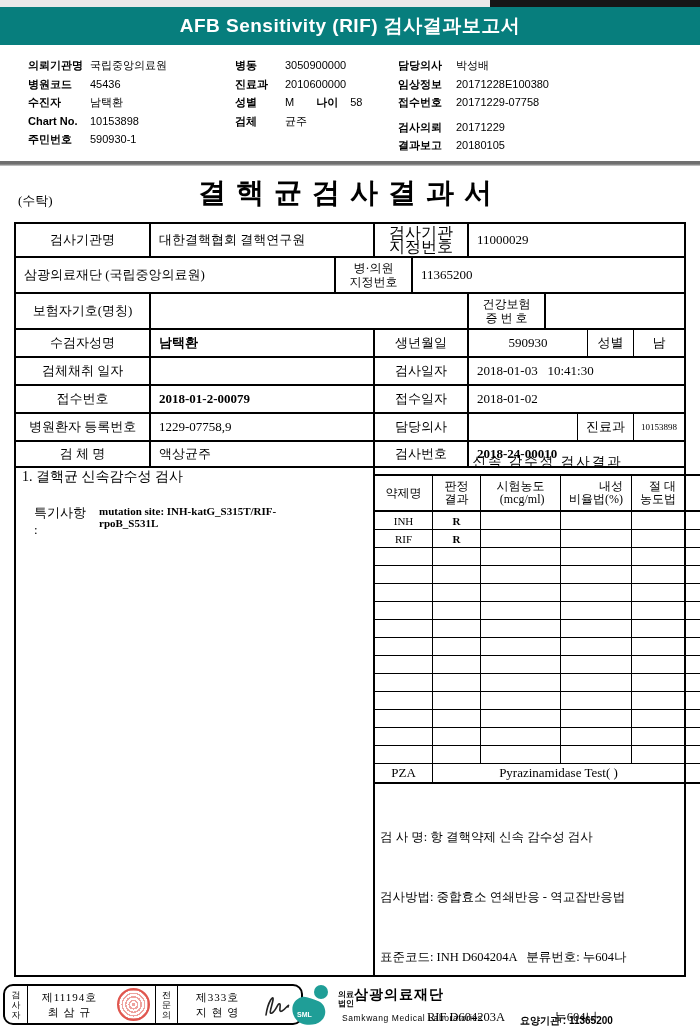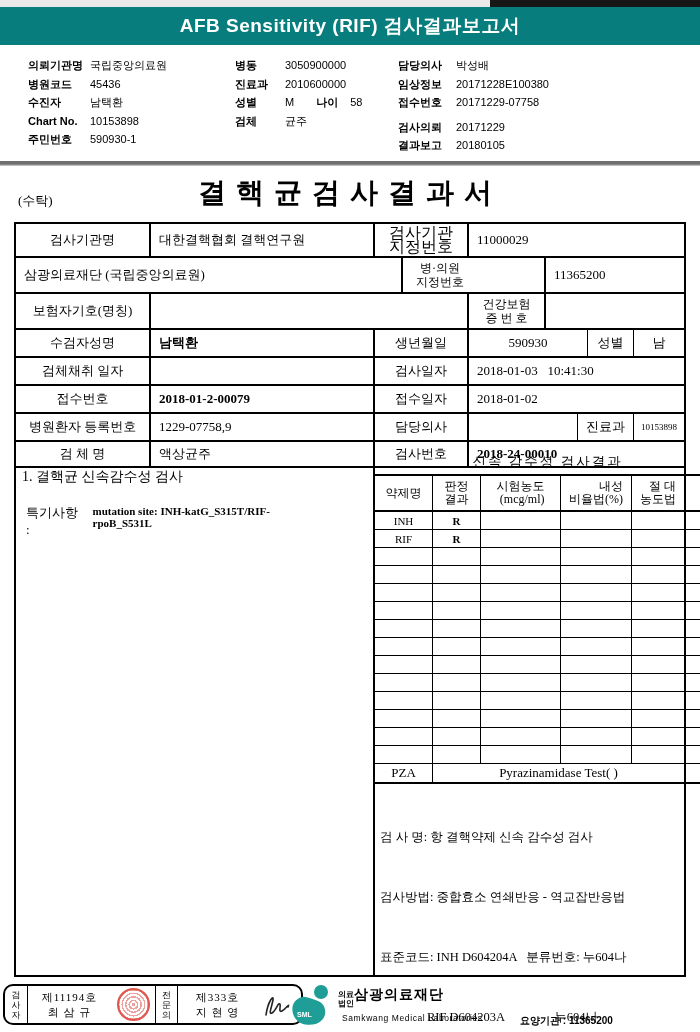--- a/index.html
+++ b/index.html
@@ -29,35 +29,35 @@
        background:linear-gradient(#6f6f6f 0 60%,#d6d6d6);}
 
   
   .consign{position:absolute;left:18px;top:192px;font-size:13px;font-family:"Liberation Serif","DejaVu Serif",serif;}
   .doc-title{position:absolute;left:0;top:174px;width:700px;text-align:center;
              font-family:"Liberation Serif","DejaVu Serif",serif;font-size:28px;font-weight:600;letter-spacing:10px;}
 
   
   .ftable{position:absolute;left:14px;top:222px;width:672px;border:2px solid #000;box-sizing:border-box;
           font-family:"Liberation Serif","DejaVu Serif",serif;font-size:13px;background:#fff;}
-  .frow{display:flex;border-top:2px solid #000;justify-content:space-between;}
+  .frow{display:flex;border-top:2px solid #000;}
   .frow:first-child{border-top:0;}
   .fc{box-sizing:border-box;border-left:2px solid #000;display:flex;align-items:center;
       justify-content:center;text-align:center;white-space:pre-line;line-height:14px;}
   .fc:first-child{border-left:0;}
   .fc.val{justify-content:flex-start;text-align:left;padding-left:8px;white-space:pre;}
   .b{font-weight:bold;}
   .small9{font-size:9px;}
 
   
   .lower{position:absolute;left:14px;top:450px;width:672px;height:527px;border:2px solid #000;border-top:0;
          box-sizing:border-box;font-family:"Liberation Serif","DejaVu Serif",serif;}
   .lpanel{position:absolute;left:0;top:0;width:312px;height:100%;}
   .sec-head{position:absolute;left:6px;top:18px;font-size:14px;}
-  .remark{position:absolute;left:10px;top:54px;font-size:13px;display:flex;align-items:flex-start;}
+  .remark{position:absolute;left:18px;top:54px;font-size:13px;display:flex;align-items:flex-start;}
   .remark-val{font-weight:bold;font-size:11px;margin-left:8px;margin-top:1px;}
   .rpanel{position:absolute;left:357px;top:0;width:347px;height:100%;border-left:2px solid #000;box-sizing:border-box;}
   .sens-title{height:24px;border-bottom:2px solid #000;display:flex;align-items:center;justify-content:center;
               font-size:13.5px;letter-spacing:2px;}
   .sens-head{display:flex;height:34px;border-bottom:2px solid #000;}
   .sh{box-sizing:border-box;border-left:1px solid #000;display:flex;align-items:center;justify-content:center;
       text-align:right;white-space:pre-line;font-size:12px;line-height:13px;}
   .sh:first-child{border-left:0;}
   .srow{display:flex;height:17px;border-bottom:1px solid #000;}
   .sc{box-sizing:border-box;border-left:1px solid #000;display:flex;align-items:center;justify-content:center;

